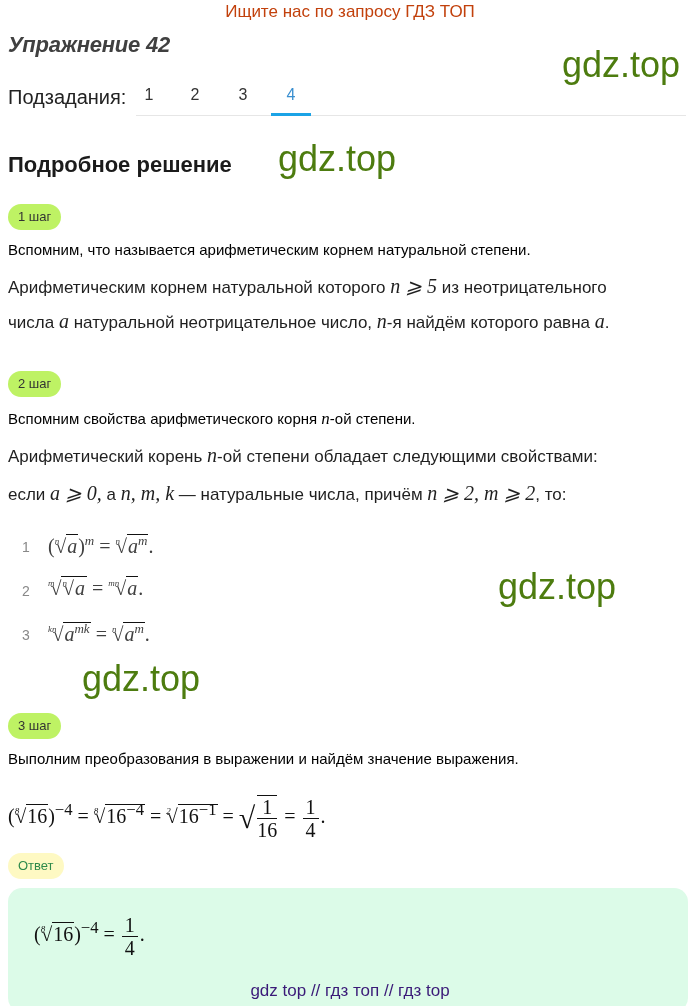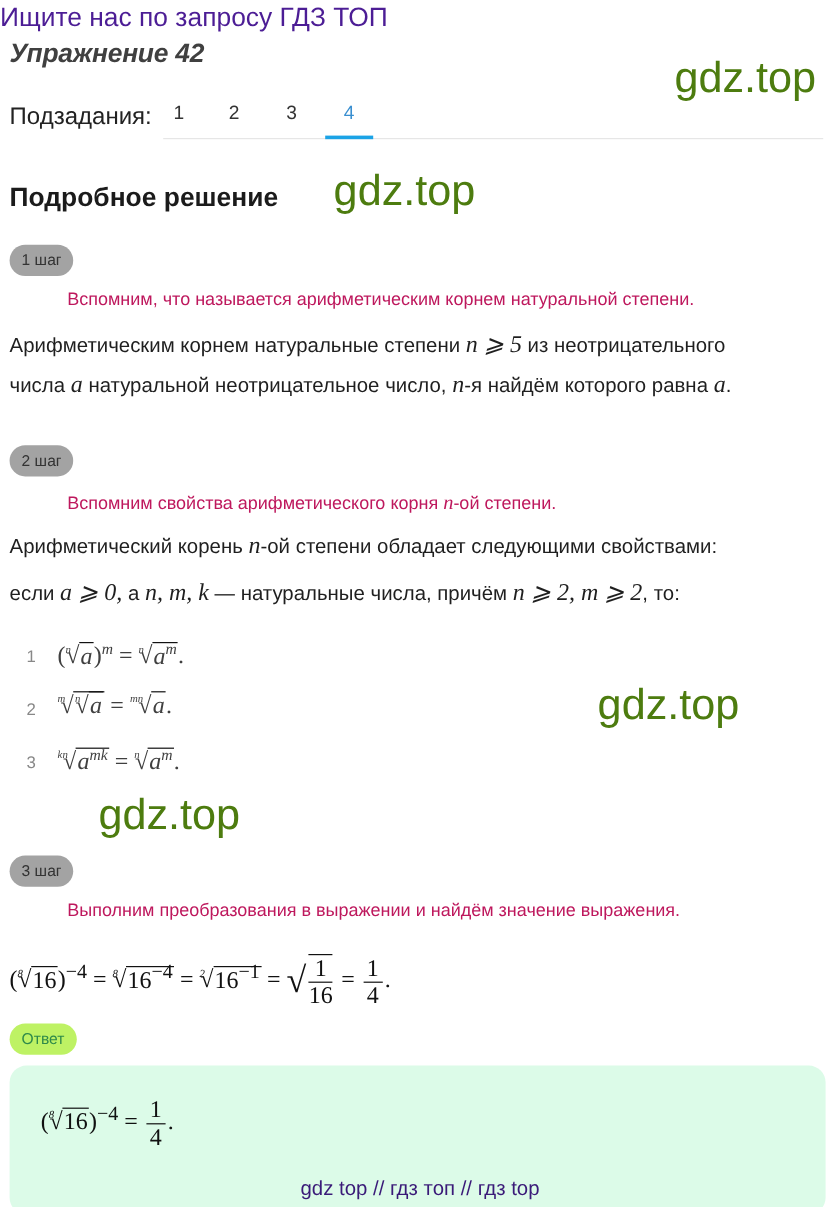--- a/index.html
+++ b/index.html
@@ -1,34 +1,34 @@
 <!DOCTYPE html>
 <html><head>
   <meta charset="utf-8">
   <style>
     * { box-sizing: border-box; margin: 0; padding: 0; }
     html, body { width: 700px; height: 1006px; background: #ffffff; overflow: hidden; }
     body { font-family: "Liberation Sans", "DejaVu Sans", sans-serif; color: #1b1b1b; position: relative; }
-    .promo { position: absolute; top: 2px; left: 0; width: 700px; text-align: left; color: #4c1d95; font-size: 22px; }
+    .promo { position: absolute; top: 2px; left: 0; width: 700px; text-align: center; color: #c2410c; font-size: 17px; }
     .title { position: absolute; top: 32px; left: 8px; font-size: 22px; font-weight: bold; color: #404040; letter-spacing: -0.2px; font-style: italic; }
     .wm { position: absolute; font-family: "Liberation Sans", sans-serif; font-size: 36px; color: #4d7c0f; }
     .wm1 { top: 44px; left: 562px; }
     .wm2 { top: 138px; left: 278px; }
     .wm3 { top: 566px; left: 498px; }
     .wm4 { top: 658px; left: 82px; }
     .subtasks { position: absolute; top: 84px; left: 8px; height: 34px; width: 692px; }
     .subtasks-label { position: absolute; left: 0; top: 2px; font-size: 20px; color: #222; }
     .tabs-line { position: absolute; left: 128px; right: 14px; top: 31px; height: 1px; background: #e6e6e6; }
     .tab { position: absolute; top: 2px; font-size: 16px; color: #333; width: 40px; text-align: center; cursor: pointer; }
     .tab.active { color: #3a8fd0; }
     .tab.active::after { content: ""; position: absolute; left: 0; right: 0; top: 27px; height: 3px; background: #1ba3e6; }
     .section-title { position: absolute; top: 152px; left: 8px; font-size: 22px; font-weight: bold; color: #1b1b1b; }
-    .badge { position: absolute; left: 8px; height: 26px; padding: 0 10px; border-radius: 13px; background: #a3a3a3; font-size: 13px; color: #333; line-height: 26px; }
-    .badge.answer { background: #bef264; color: #2e8a4a; }
-    .hint { position: absolute; left: 8px; font-size: 15px; color: #be185d; margin-left: 48px; }
+    .badge { position: absolute; left: 8px; height: 26px; padding: 0 10px; border-radius: 13px; background: #bef264; font-size: 13px; color: #333; line-height: 26px; }
+    .badge.answer { background: #fef9c3; color: #2e8a4a; }
+    .hint { position: absolute; left: 8px; font-size: 15px; color: #000000; }
     .text { position: absolute; left: 8px; font-size: 17px; color: #1f1f1f; white-space: nowrap; }
     .m { font-family: "Liberation Serif", "DejaVu Serif", serif; font-style: italic; font-size: 20px; }
     .list-item { position: absolute; left: 22px; height: 30px; white-space: nowrap; }
     .list-num { position: absolute; left: 0; top: 6px; font-size: 14px; color: #888; }
     .formula { position: absolute; left: 26px; top: 0; font-family: "Liberation Serif", serif; font-size: 20px; color: #404040; white-space: nowrap; }
     .formula sup { font-size: 13px; font-style: italic; }
     .idx { font-size: 9px; font-style: italic; position: relative; top: -9px; margin-right: -4px; }
     .rad { border-top: 1px solid #111; padding: 0 1px; }
     .calc { position: absolute; left: 8px; top: 778px; font-family: "Liberation Serif", serif; font-size: 20px; color: #111; white-space: nowrap; height: 56px; margin-top: 17px; }
     .frac { display: inline-block; vertical-align: middle; text-align: center; margin: 0 2px; }
@@ -53,21 +53,21 @@
   <div class="tab" style="left:215px">3</div>
   <div class="tab active" style="left:263px">4</div>
 </div>
 
 <div class="section-title">Подробное решение</div>
 <div class="wm wm2">gdz.top</div>
 
 <div class="badge" style="top:204px">1 шаг</div>
 <div class="hint" style="top:241px">Вспомним, что называется арифметическим корнем натуральной степени.</div>
 <div class="text" style="top:274px">
-  <span>Арифметическим корнем натуральные степени </span><span class="m">n ⩾ 5</span><span> из неотрицательного</span>
+  <span>Арифметическим корнем натуральной которого </span><span class="m">n ⩾ 5</span><span> из неотрицательного</span>
 </div>
 <div class="text" style="top:310px">
   <span>числа </span><span class="m">a</span><span> натуральной неотрицательное число, </span><span class="m">n</span><span>-я найдём которого равна </span><span class="m">a</span><span>.</span>
 </div>
 
 <div class="badge" style="top:371px">2 шаг</div>
 <div class="hint" style="top:409px">
   <span>Вспомним свойства арифметического корня </span><span class="m" style="font-size:17px">n</span><span>-ой степени.</span>
 </div>
 <div class="text" style="top:444px">

